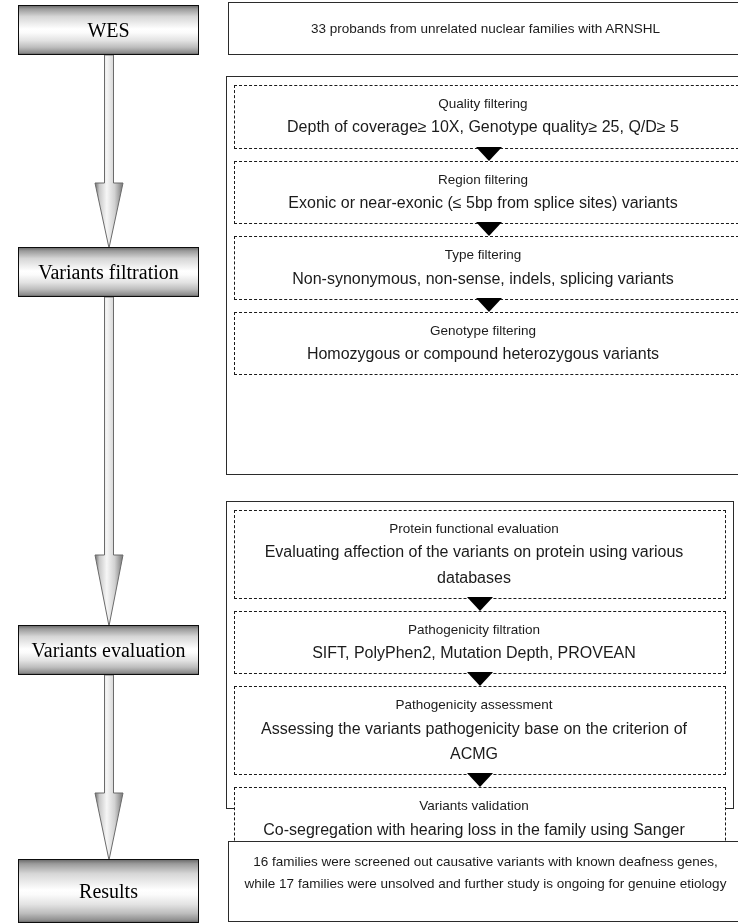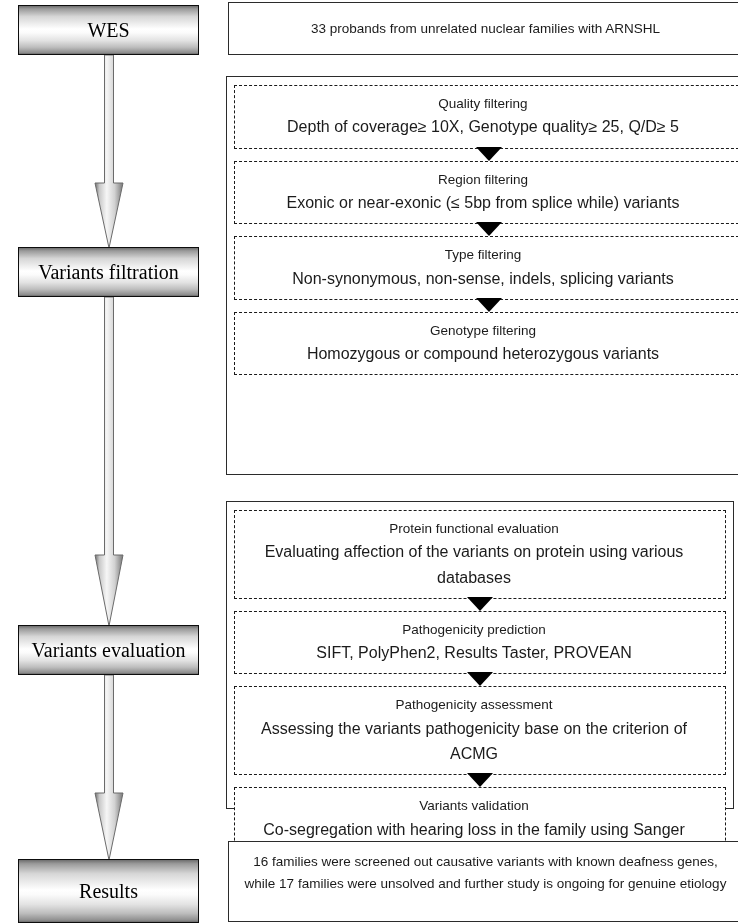--- a/index.html
+++ b/index.html
@@ -218,21 +218,21 @@
 
       <div class="step">
         <div class="step-title">Quality filtering</div>
         <div class="step-desc">Depth of coverage≥ 10X, Genotype quality≥ 25, Q/D≥ 5</div>
         <div class="tri"></div>
       </div>
 
 
       <div class="step">
         <div class="step-title">Region filtering</div>
-        <div class="step-desc">Exonic or near-exonic (≤ 5bp from splice while) variants</div>
+        <div class="step-desc">Exonic or near-exonic (≤ 5bp from splice sites) variants</div>
         <div class="tri"></div>
       </div>
 
       <div class="step">
         <div class="step-title">Type filtering</div>
         <div class="step-desc">Non-synonymous, non-sense, indels, splicing variants</div>
         <div class="tri"></div>
       </div>
 
       <div class="step">
@@ -246,22 +246,22 @@
   <div class="group group-evaluation">
     <div class="group-inner">
 
       <div class="step">
         <div class="step-title">Protein functional evaluation</div>
         <div class="step-desc">Evaluating affection of the variants on protein using various databases</div>
         <div class="tri"></div>
       </div>
 
       <div class="step">
-        <div class="step-title">Pathogenicity prediction</div>
-        <div class="step-desc">SIFT, PolyPhen2, Results Taster, PROVEAN</div>
+        <div class="step-title">Pathogenicity filtration</div>
+        <div class="step-desc">SIFT, PolyPhen2, Mutation Depth, PROVEAN</div>
         <div class="tri"></div>
       </div>
 
       <div class="step">
         <div class="step-title">Pathogenicity assessment</div>
         <div class="step-desc">Assessing the variants pathogenicity base on the criterion of ACMG</div>
         <div class="tri"></div>
       </div>
 
       <div class="step">

